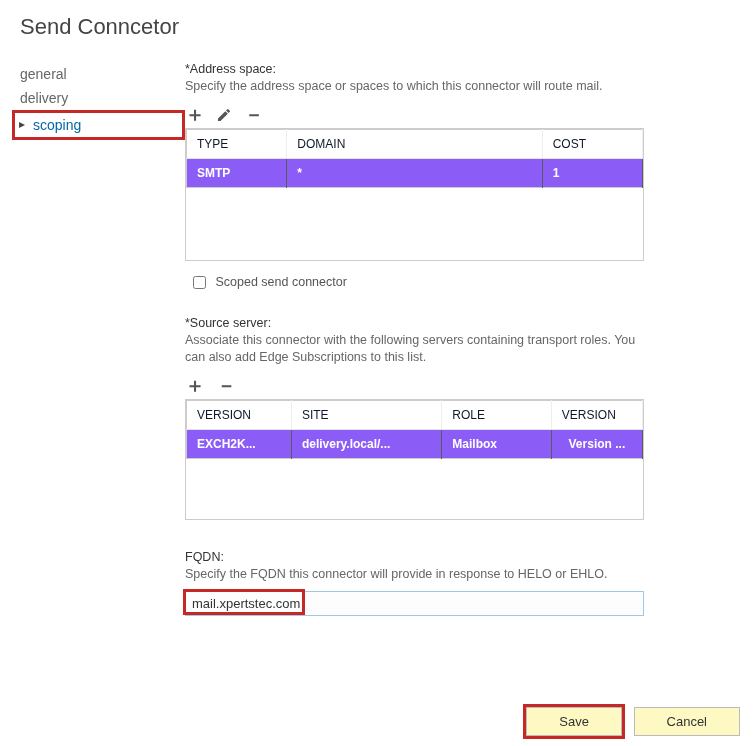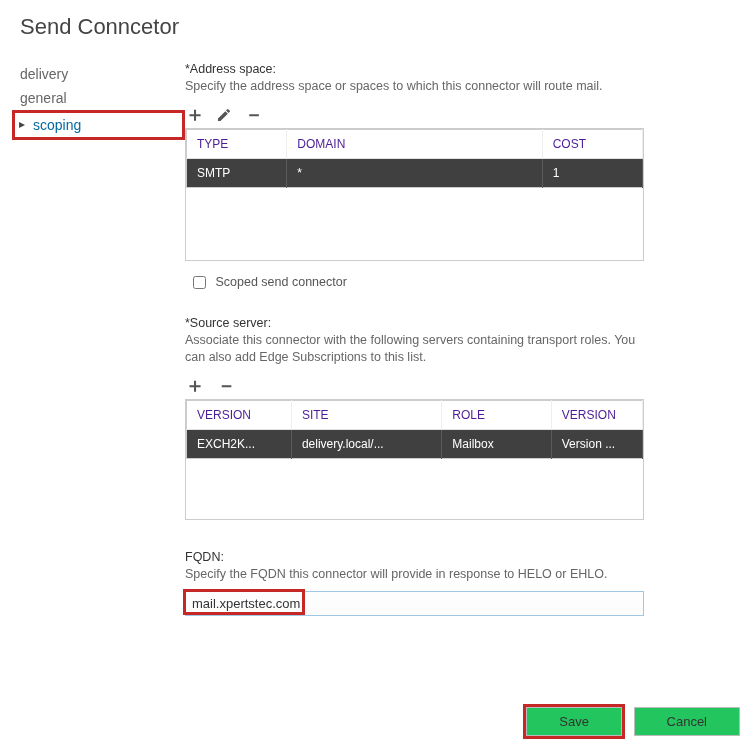--- a/index.html
+++ b/index.html
@@ -76,31 +76,31 @@
   }
   table.grid {
     width: 100%;
     border: 1px solid #ccc;
     border-collapse: collapse;
     font-size: 12px;
   }
   table.grid th {
     text-align: left;
     font-weight: 400;
-    color: #4c1d95;
+    color: #0f172a;
     padding: 7px 10px;
     border-bottom: 1px solid #e3e3e3;
     border-right: 1px solid #eee;
     background: #fff;
   }
   table.grid td {
     padding: 7px 10px;
-    background: #404040;
+    background: #8b5cf6;
     color: #fff;
-    font-weight: normal;
+    font-weight: bold;
     border-right: 1px solid #5a5a5a;
   }
   .grid-wrap {
     border: 1px solid #ccc;
     margin-bottom: 12px;
   }
   .grid-wrap .spacer {
     height: 72px;
     background: #fff;
   }
@@ -134,40 +134,40 @@
     position: absolute;
     bottom: 10px;
     right: 16px;
   }
   .btn {
     display: inline-block;
     min-width: 80px;
     text-align: center;
     padding: 6px 32px;
     border: 1px solid #bbb;
-    background: #22c55e;
+    background: #fef9c3;
     color: #333;
     font-size: 13px;
     cursor: pointer;
     margin-left: 8px;
   }
   .btn.save {
     outline: 3px solid #c62828;
   }
   .pencil-icon svg { width: 16px; height: 16px; vertical-align: -2px; }
 </style>
 </head>
 <body>
 
 <div class="header">Send Conncetor</div>
 
 <div class="layout">
   <div class="sidebar">
+    <span class="nav-item">general</span>
     <span class="nav-item">delivery</span>
-    <span class="nav-item">general</span>
     <span class="nav-item active">scoping</span>
   </div>
 
   <div class="main">
 
     <div class="field-label">*Address space:</div>
     <div class="field-help">Specify the address space or spaces to which this connector will route mail.</div>
 
     <div class="toolbar">
       <span>＋</span>
@@ -220,21 +220,21 @@
             <th style="width:33%">SITE</th>
             <th style="width:24%">ROLE</th>
             <th>VERSION</th>
           </tr>
         </thead>
         <tbody>
           <tr>
             <td>EXCH2K...</td>
             <td>delivery.local/...</td>
             <td>Mailbox</td>
-            <td style="text-align:left">Version ...</td>
+            <td style="text-align:center">Version ...</td>
           </tr>
         </tbody>
       </table>
       <div class="spacer"></div>
     </div>
 
     <div style="height:18px"></div>
 
     <div class="field-label">FQDN:</div>
     <div class="field-help">Specify the FQDN this connector will provide in response to HELO or EHLO.</div>

